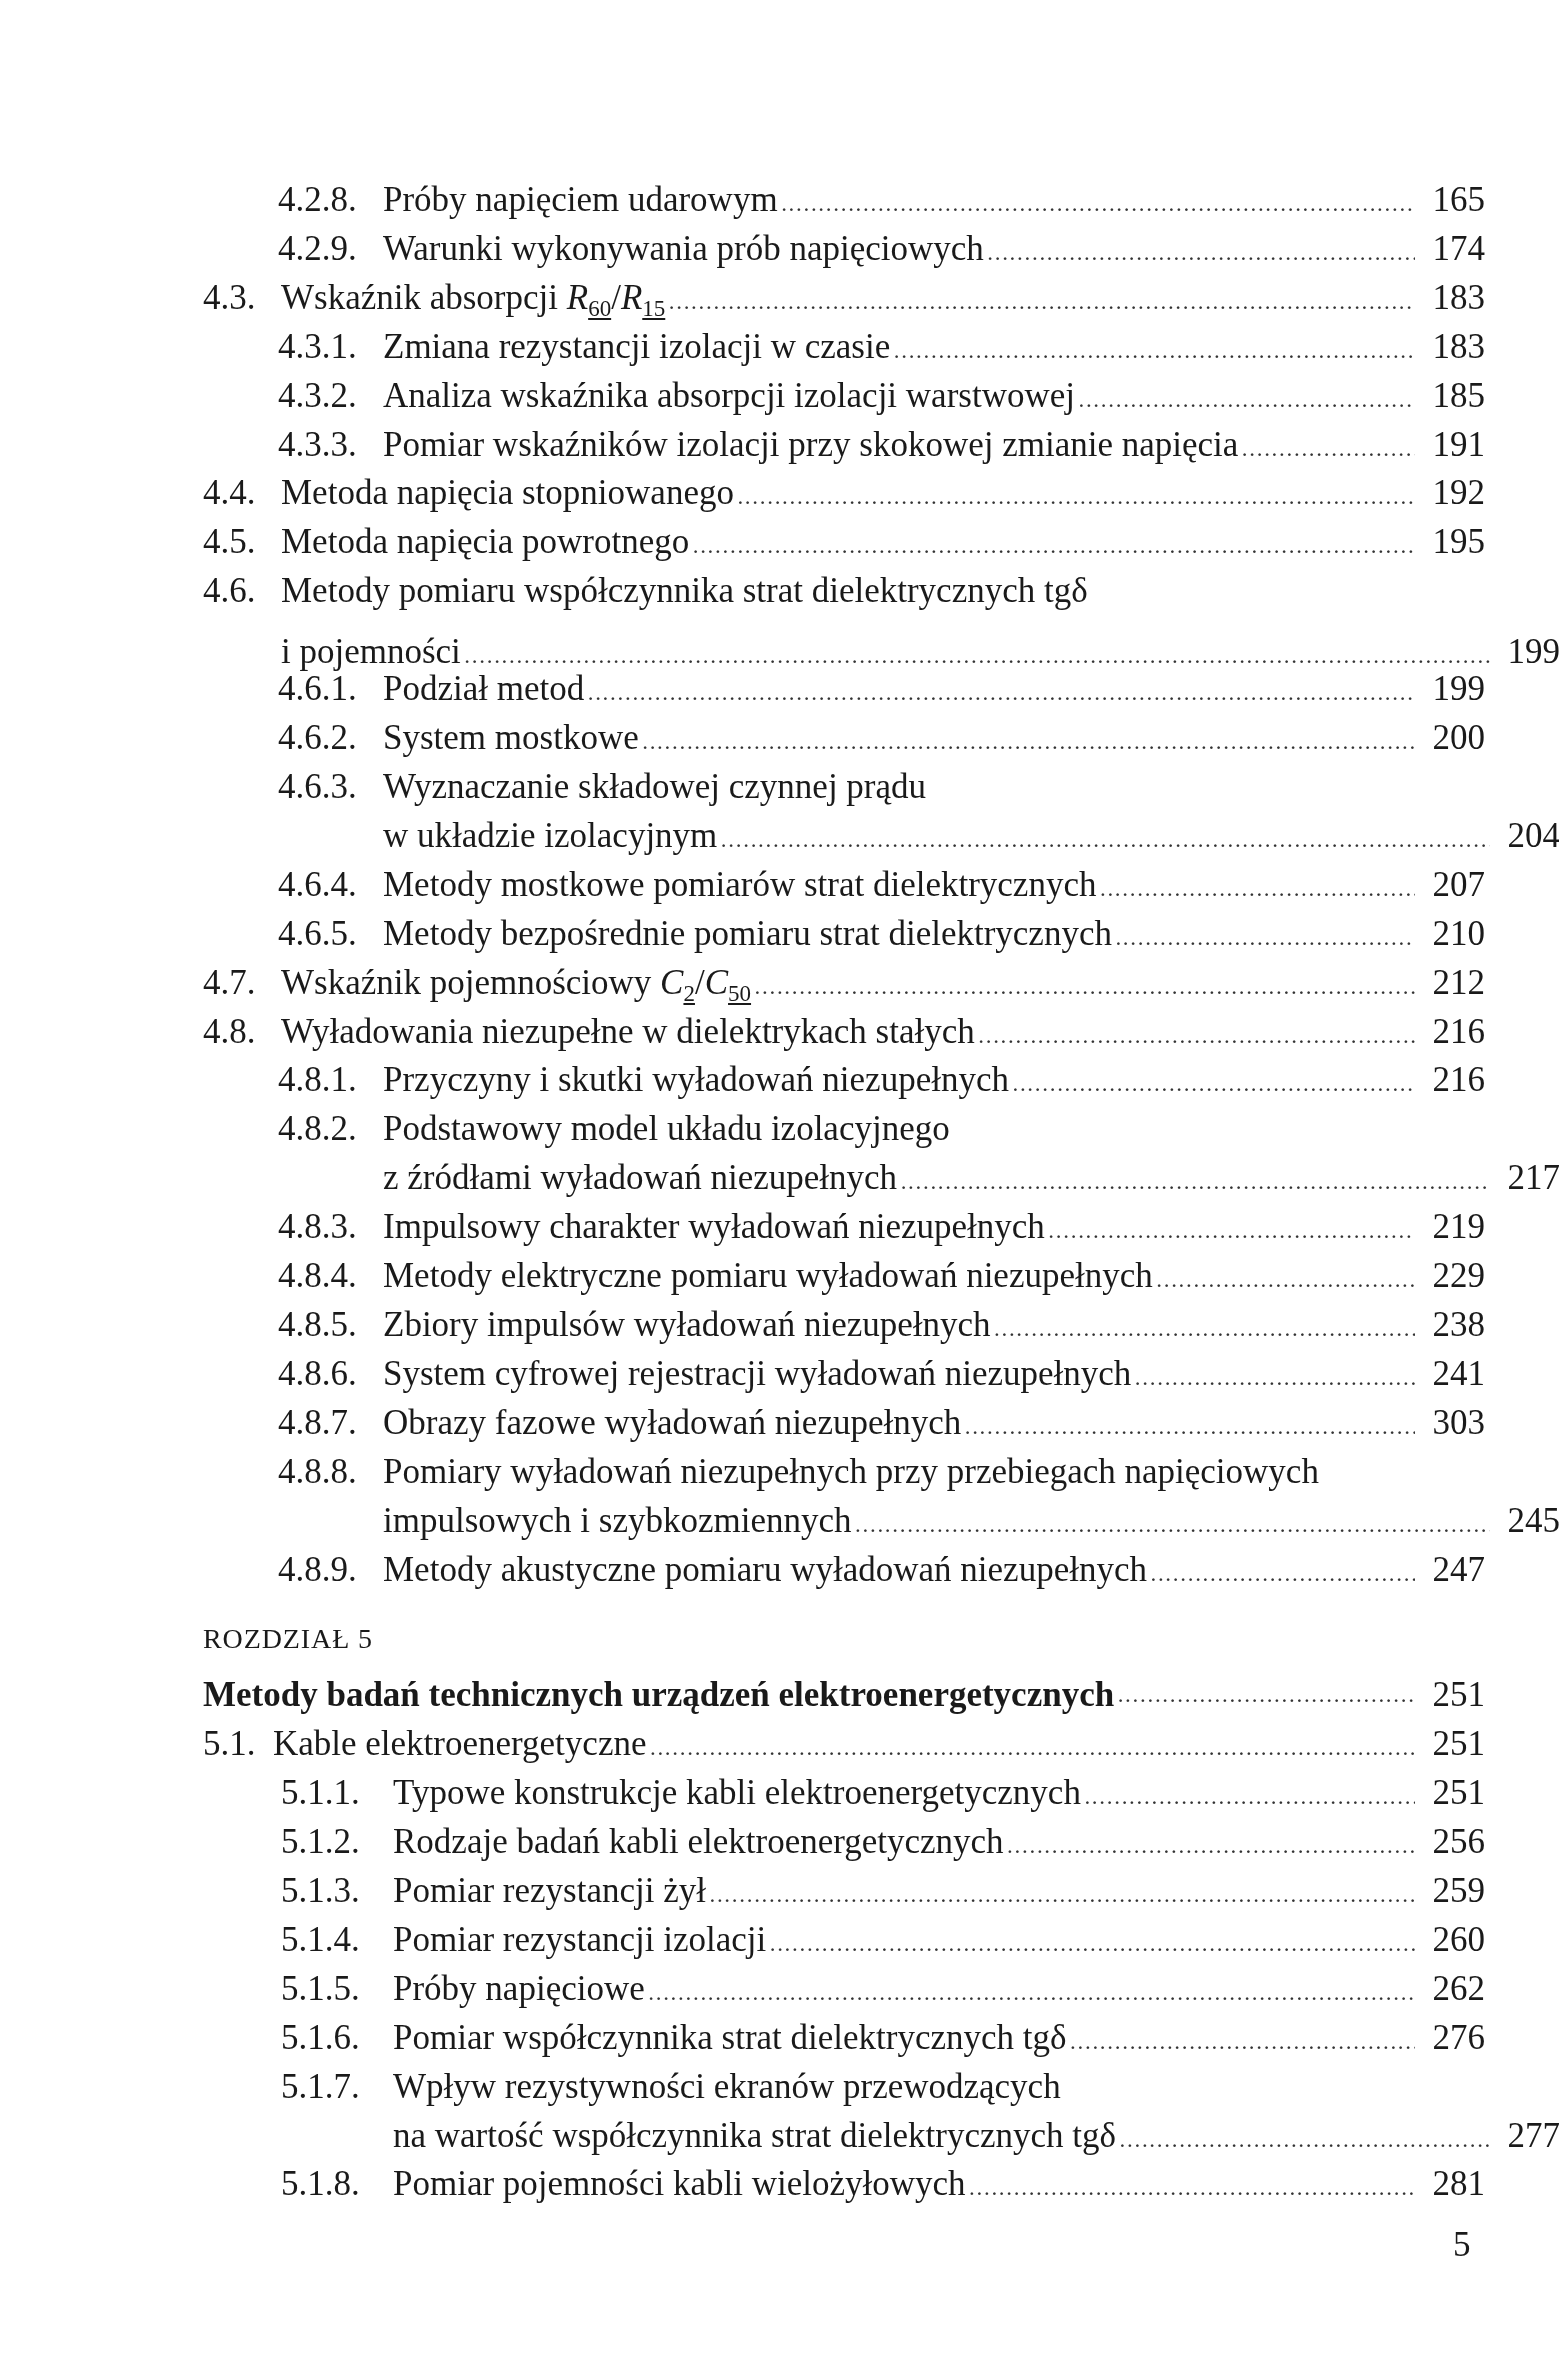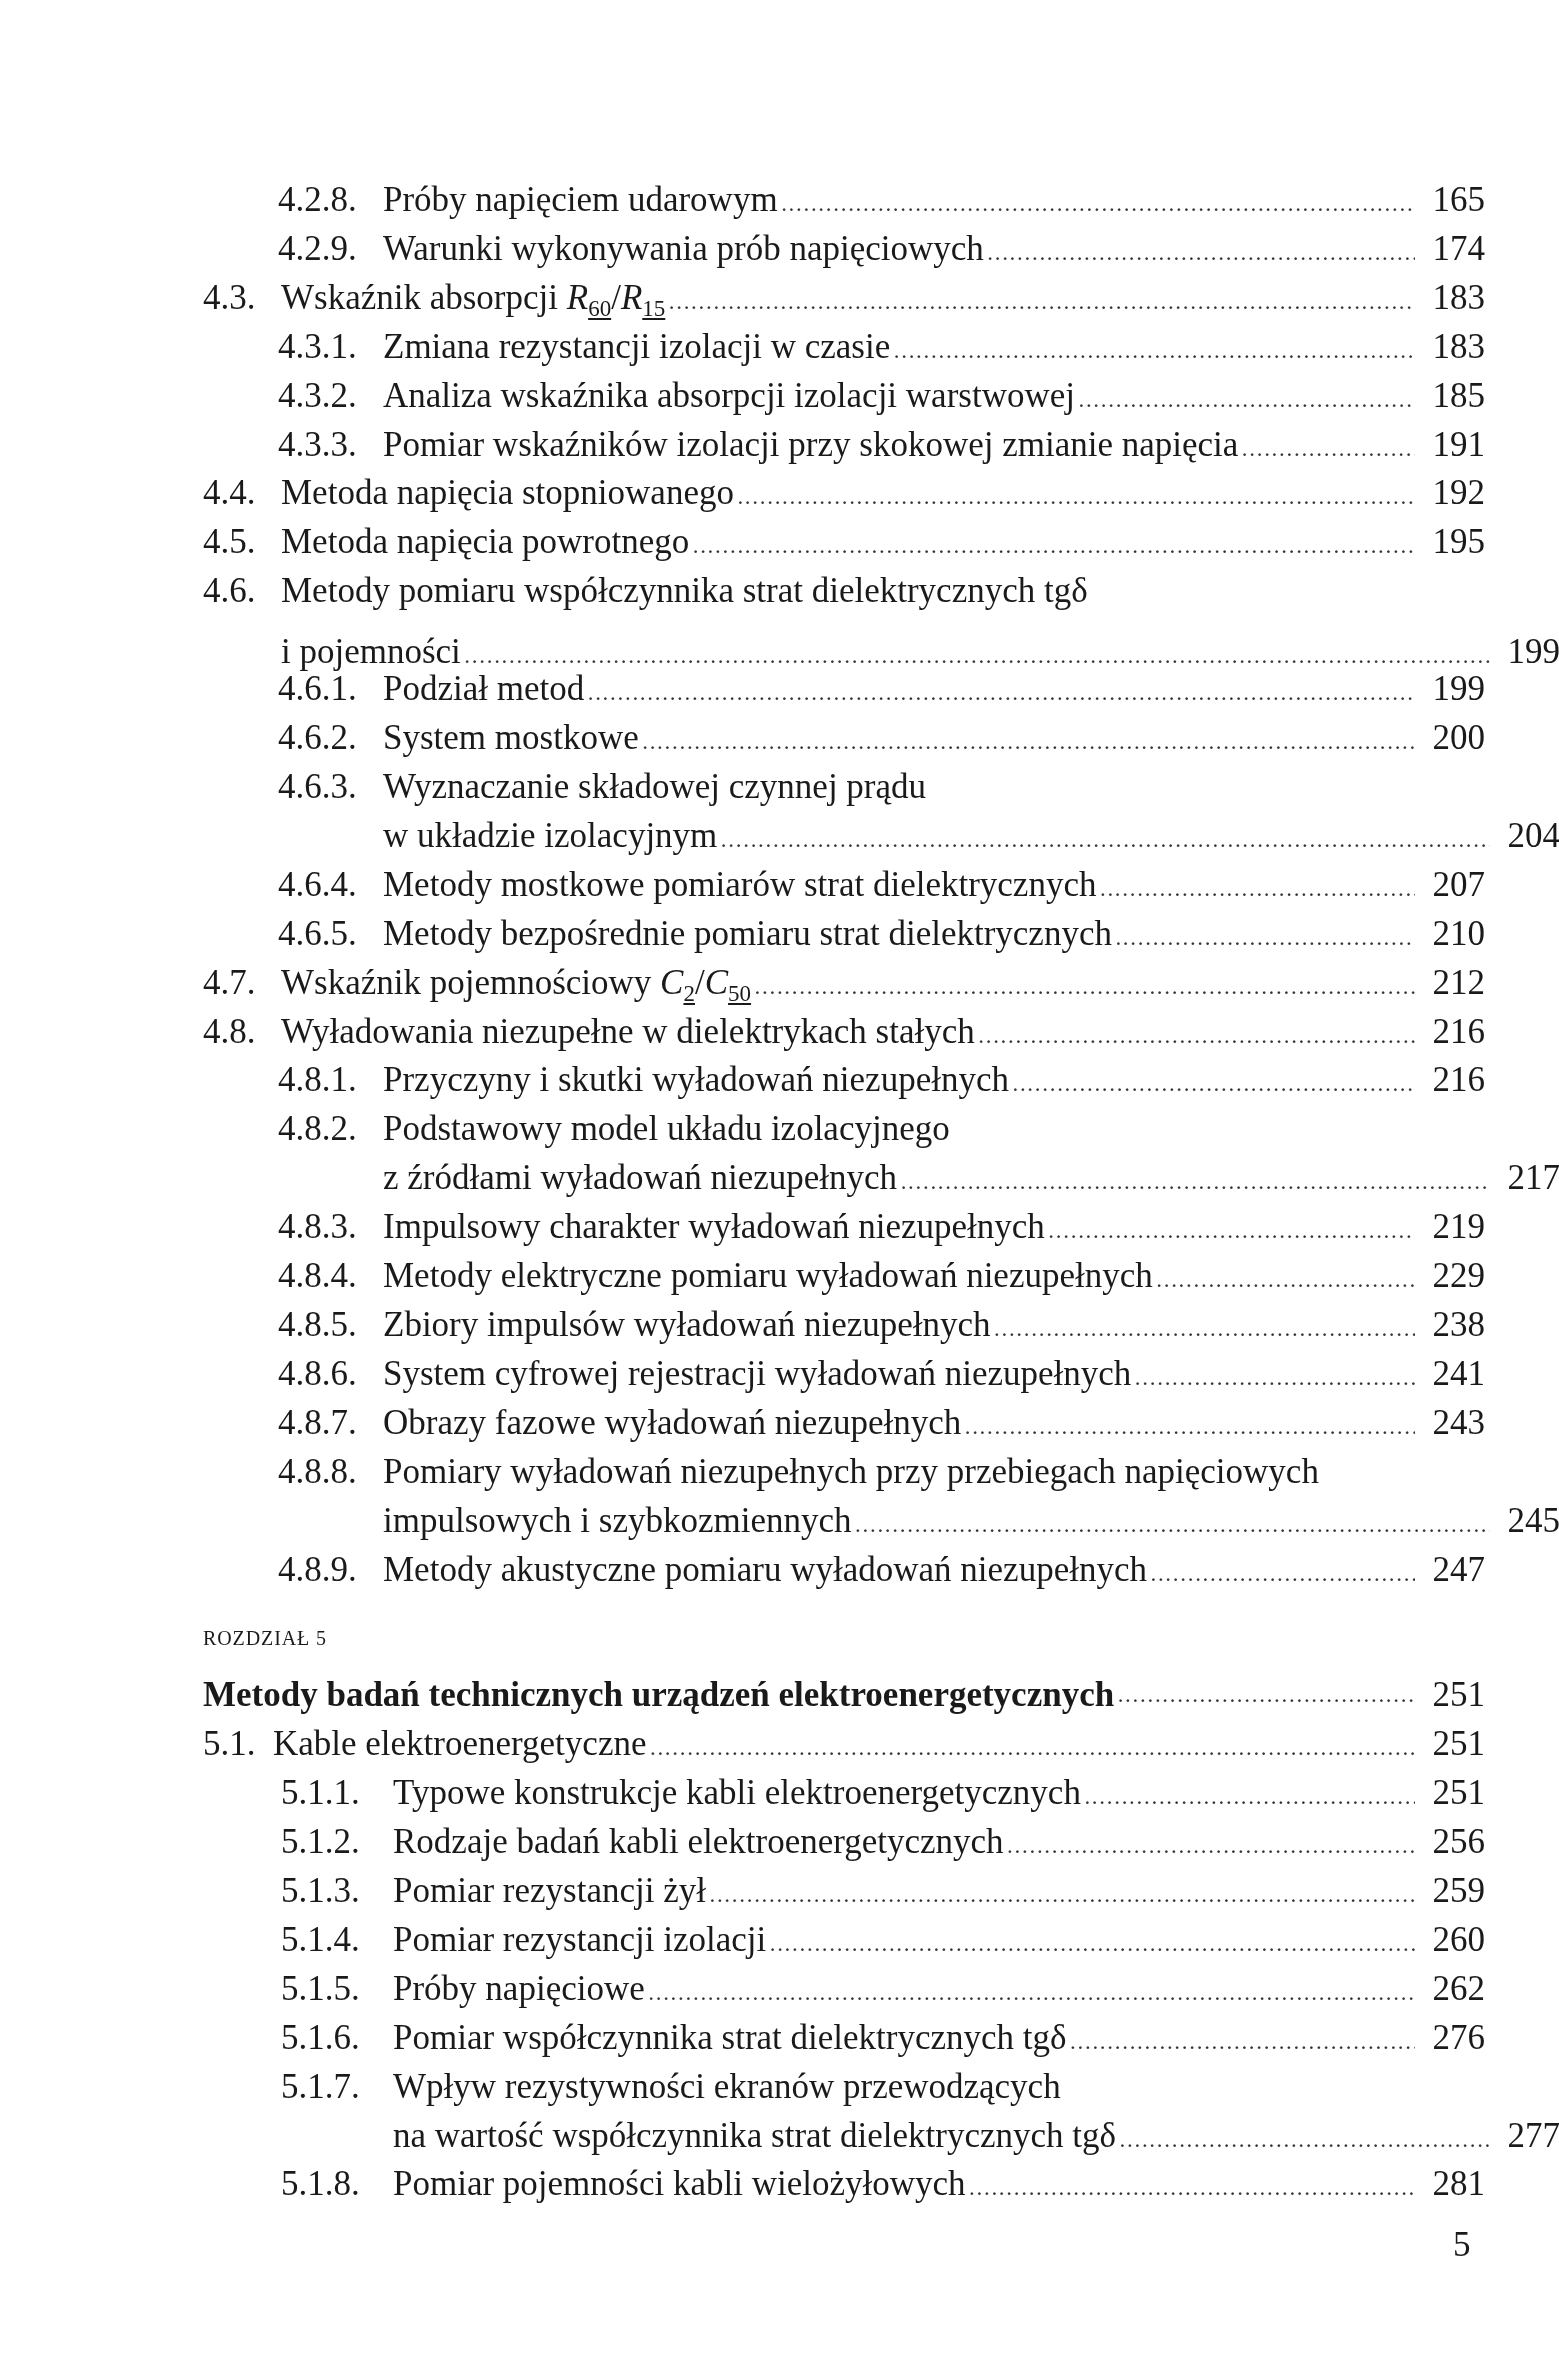--- a/index.html
+++ b/index.html
@@ -19,21 +19,21 @@
   .lvl1.ch5 .title-wrap { left:273px; }
   .cont .title-wrap { left:383px; }
   .cont.ch5 .title-wrap { left:393px; }
   .cont.l1 .title-wrap { left:281px;margin-top:12px; }
   .title { flex:0 0 auto; }
   .dots { flex:1 1 auto; overflow:hidden; margin:0 8.7px 0 3.5px; letter-spacing:1.7px; font-size:23px; color:#333; }
   .dots::before { content:"......................................................................................................................................................................................................................................................"; }
   .nodots .dots::before { content:""; }
   .page { flex:0 0 auto; width:61px; text-align:right; }
   sub { font-size:23px; vertical-align:-7px; line-height:0;text-decoration:underline; }
-  .chapter-label { position:absolute; left:203px; font-size:20px; letter-spacing:0.9px; }
+  .chapter-label { position:absolute; left:203px; font-size:28px; letter-spacing:0.9px; }
   .bold { font-weight:bold; }
   .folio { position:absolute; left:1453px; top:2225px; font-size:35px; }
 </style>
 </head>
 <body>
 
 <div class="toc">
 
   <div class="row lvl2" style="top:0px">
     <span class="num">4.2.8.</span>
@@ -249,21 +249,21 @@
         <span class="dots"></span>
         <span class="page">241</span>
       </div>
   </div>
 
   <div class="row lvl2" style="top:1223px">
     <span class="num">4.8.7.</span>
     <div class="title-wrap">
         <span class="title">Obrazy fazowe wyładowań niezupełnych</span>
         <span class="dots"></span>
-        <span class="page">243</span>
+        <span class="page">303</span>
       </div>
   </div>
 
   <div class="row lvl2 nodots" style="top:1272px">
     <span class="num">4.8.8.</span>
     <div class="title-wrap">
         <span class="title">Pomiary wyładowań niezupełnych przy przebiegach napięciowych</span>
         <span class="dots"></span>
       </div>
   </div>

